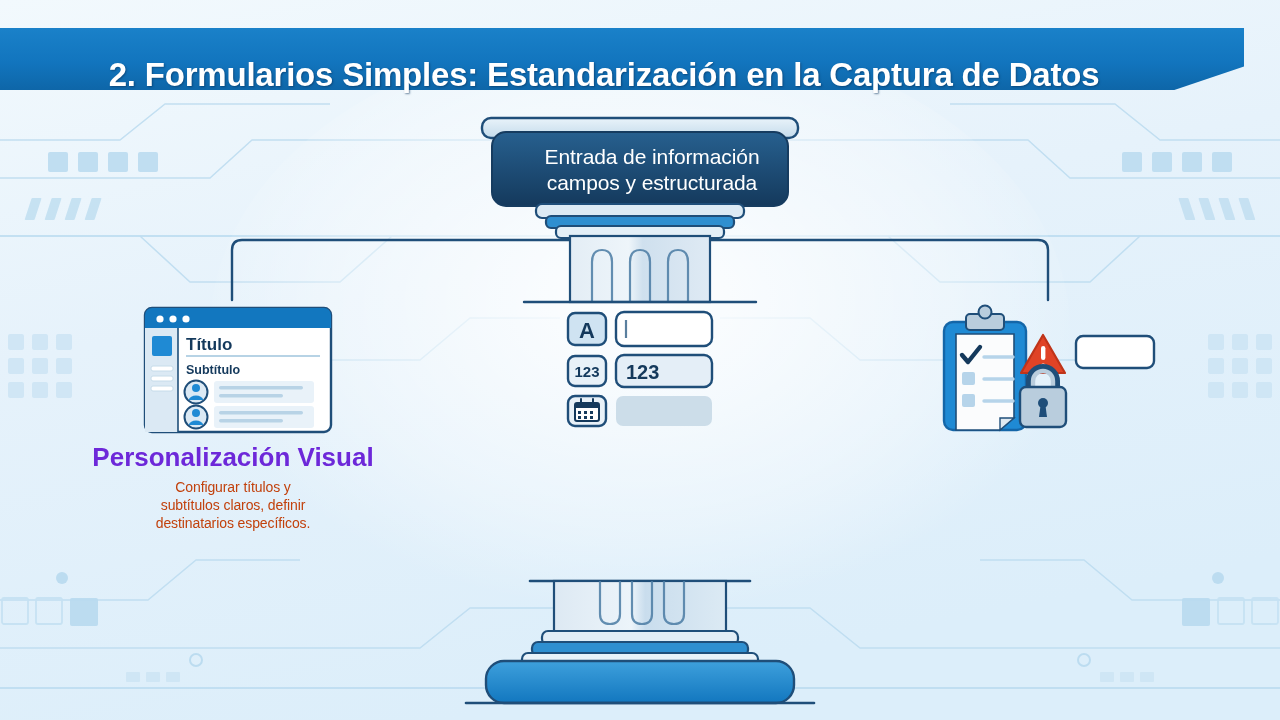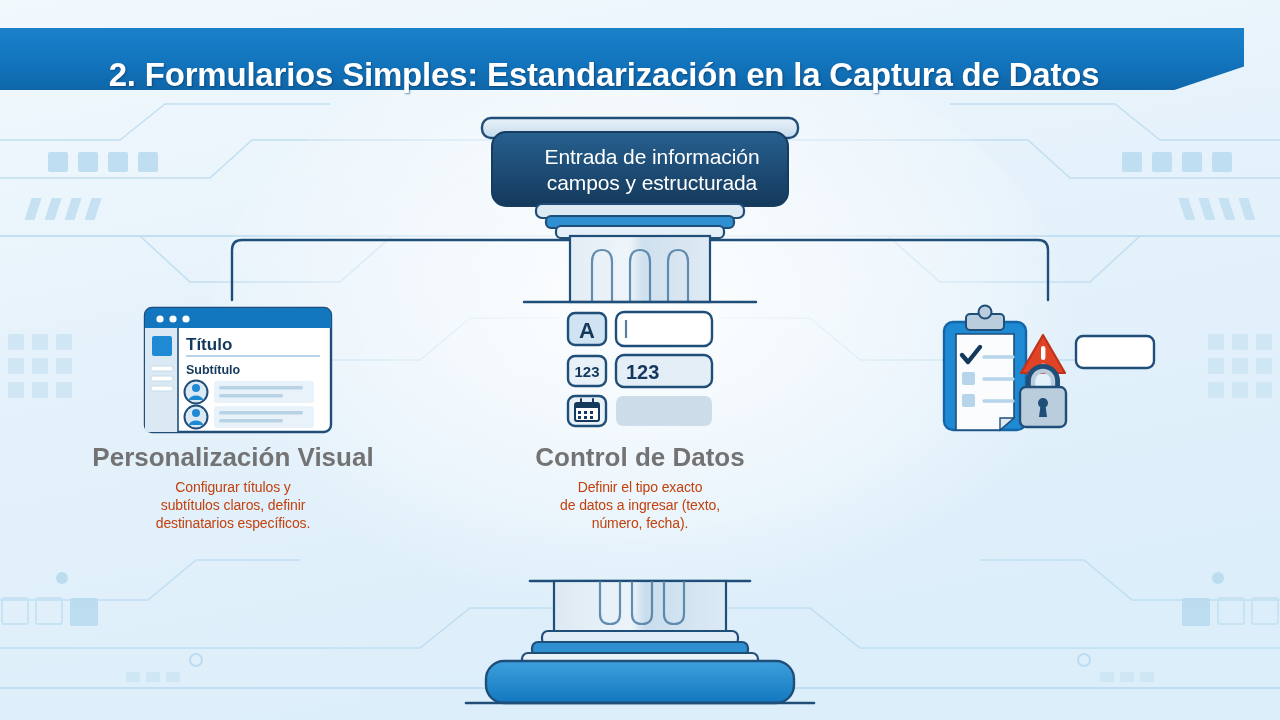--- a/index.html
+++ b/index.html
@@ -28,21 +28,21 @@
     display:flex;align-items:center;justify-content:center;
     color:#ffffff;font-size:33px;font-weight:bold;letter-spacing:-.2px;
     text-shadow:1px 1px 2px rgba(8,45,85,.55);
     white-space:nowrap;
     margin-top:16px;
   }
 
   
   .col{position:absolute;text-align:center;}
   .col-title{
-    font-size:26px;font-weight:bold;color:#737373;
+    font-size:26px;font-weight:bold;color:#6d28d9;
     line-height:1.12;margin:0;
   }
   .col-body{
     font-size:14px;color:#c2410c;line-height:1.29;margin:6px 0 0 0;
     letter-spacing:-.1px;
   }
 
   #col-left{left:48px;top:443px;width:370px;}
   #col-mid{left:470px;top:443px;width:340px;}
   #col-right{left:872px;top:443px;width:386px;}
@@ -320,21 +320,15 @@
     <div class="title-text">2. Formularios Simples: Estandarización en la Captura de Datos</div>
   </div>
 
   <div class="col" id="col-left">
     <h2 class="col-title">Personalización Visual</h2>
     <p class="col-body">Configurar títulos y
 subtítulos claros, definir
 destinatarios específicos.</p>
   </div>
 
-  <div class="col" id="col-mid">
-    <h2 class="col-title">Control de Datos</h2>
-    <p class="col-body">Definir el tipo exacto
-de datos a ingresar (texto,
-número, fecha).</p>
-  </div>
 
 
 </div>
 
 </body></html>

